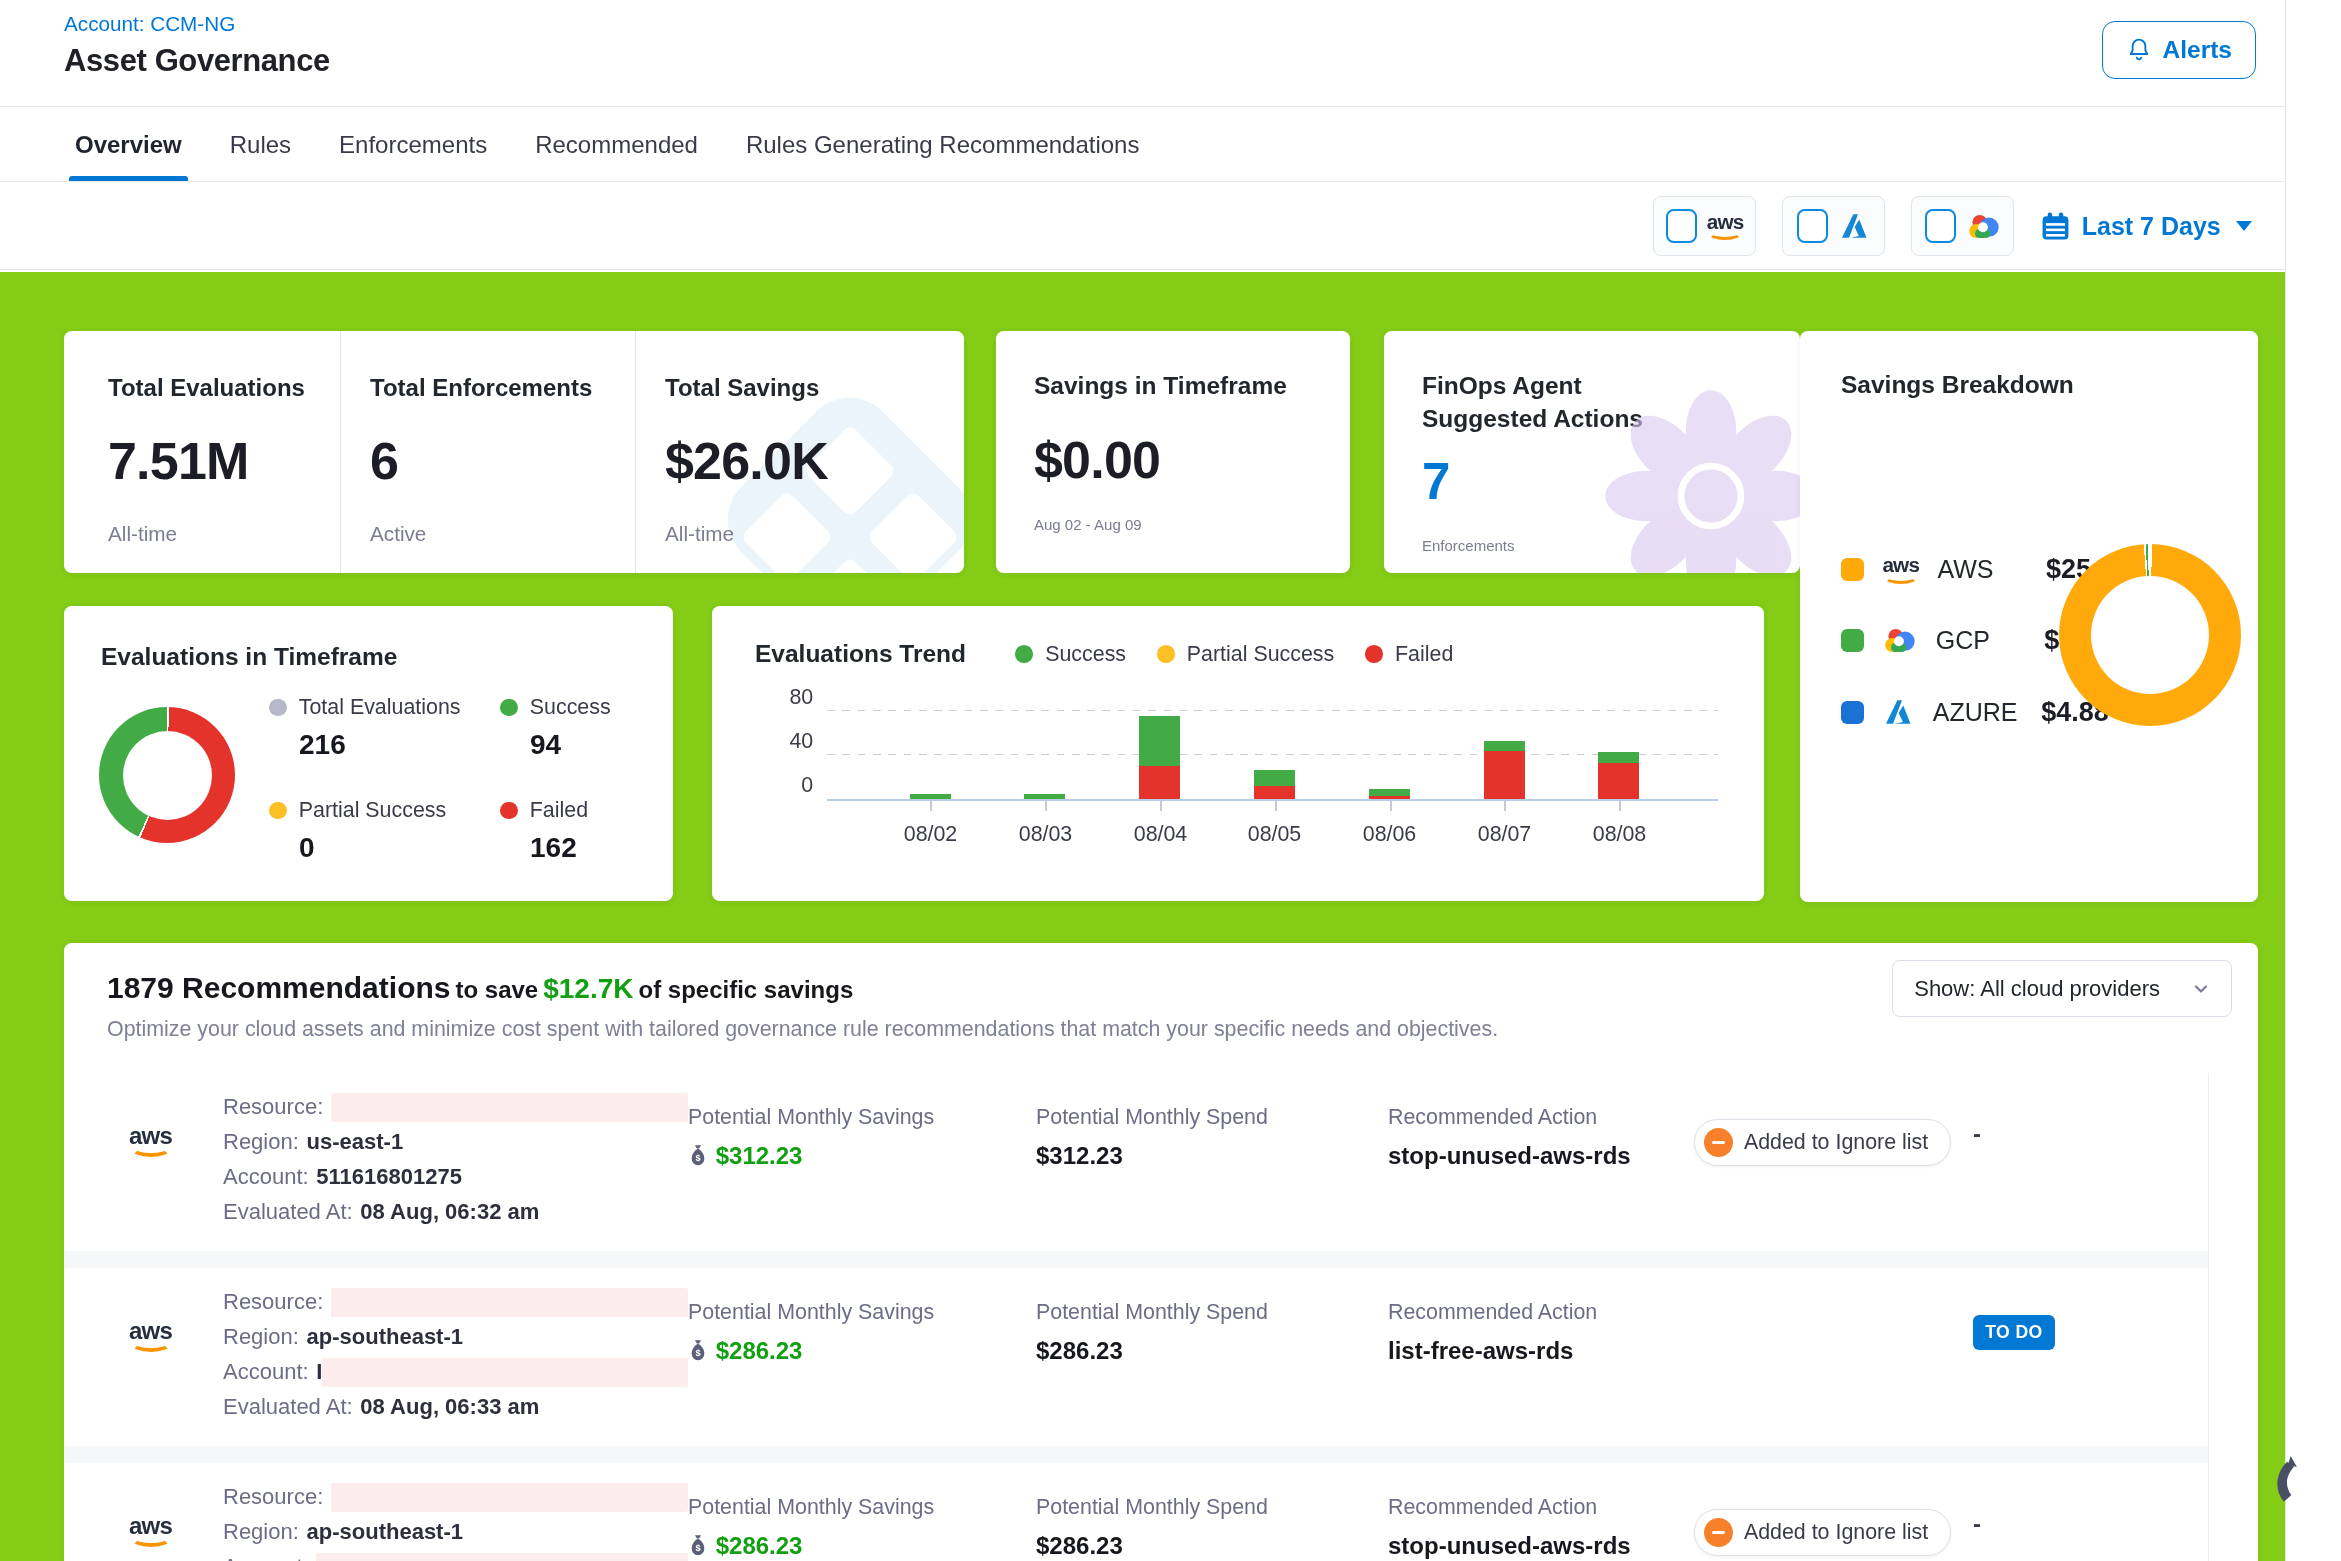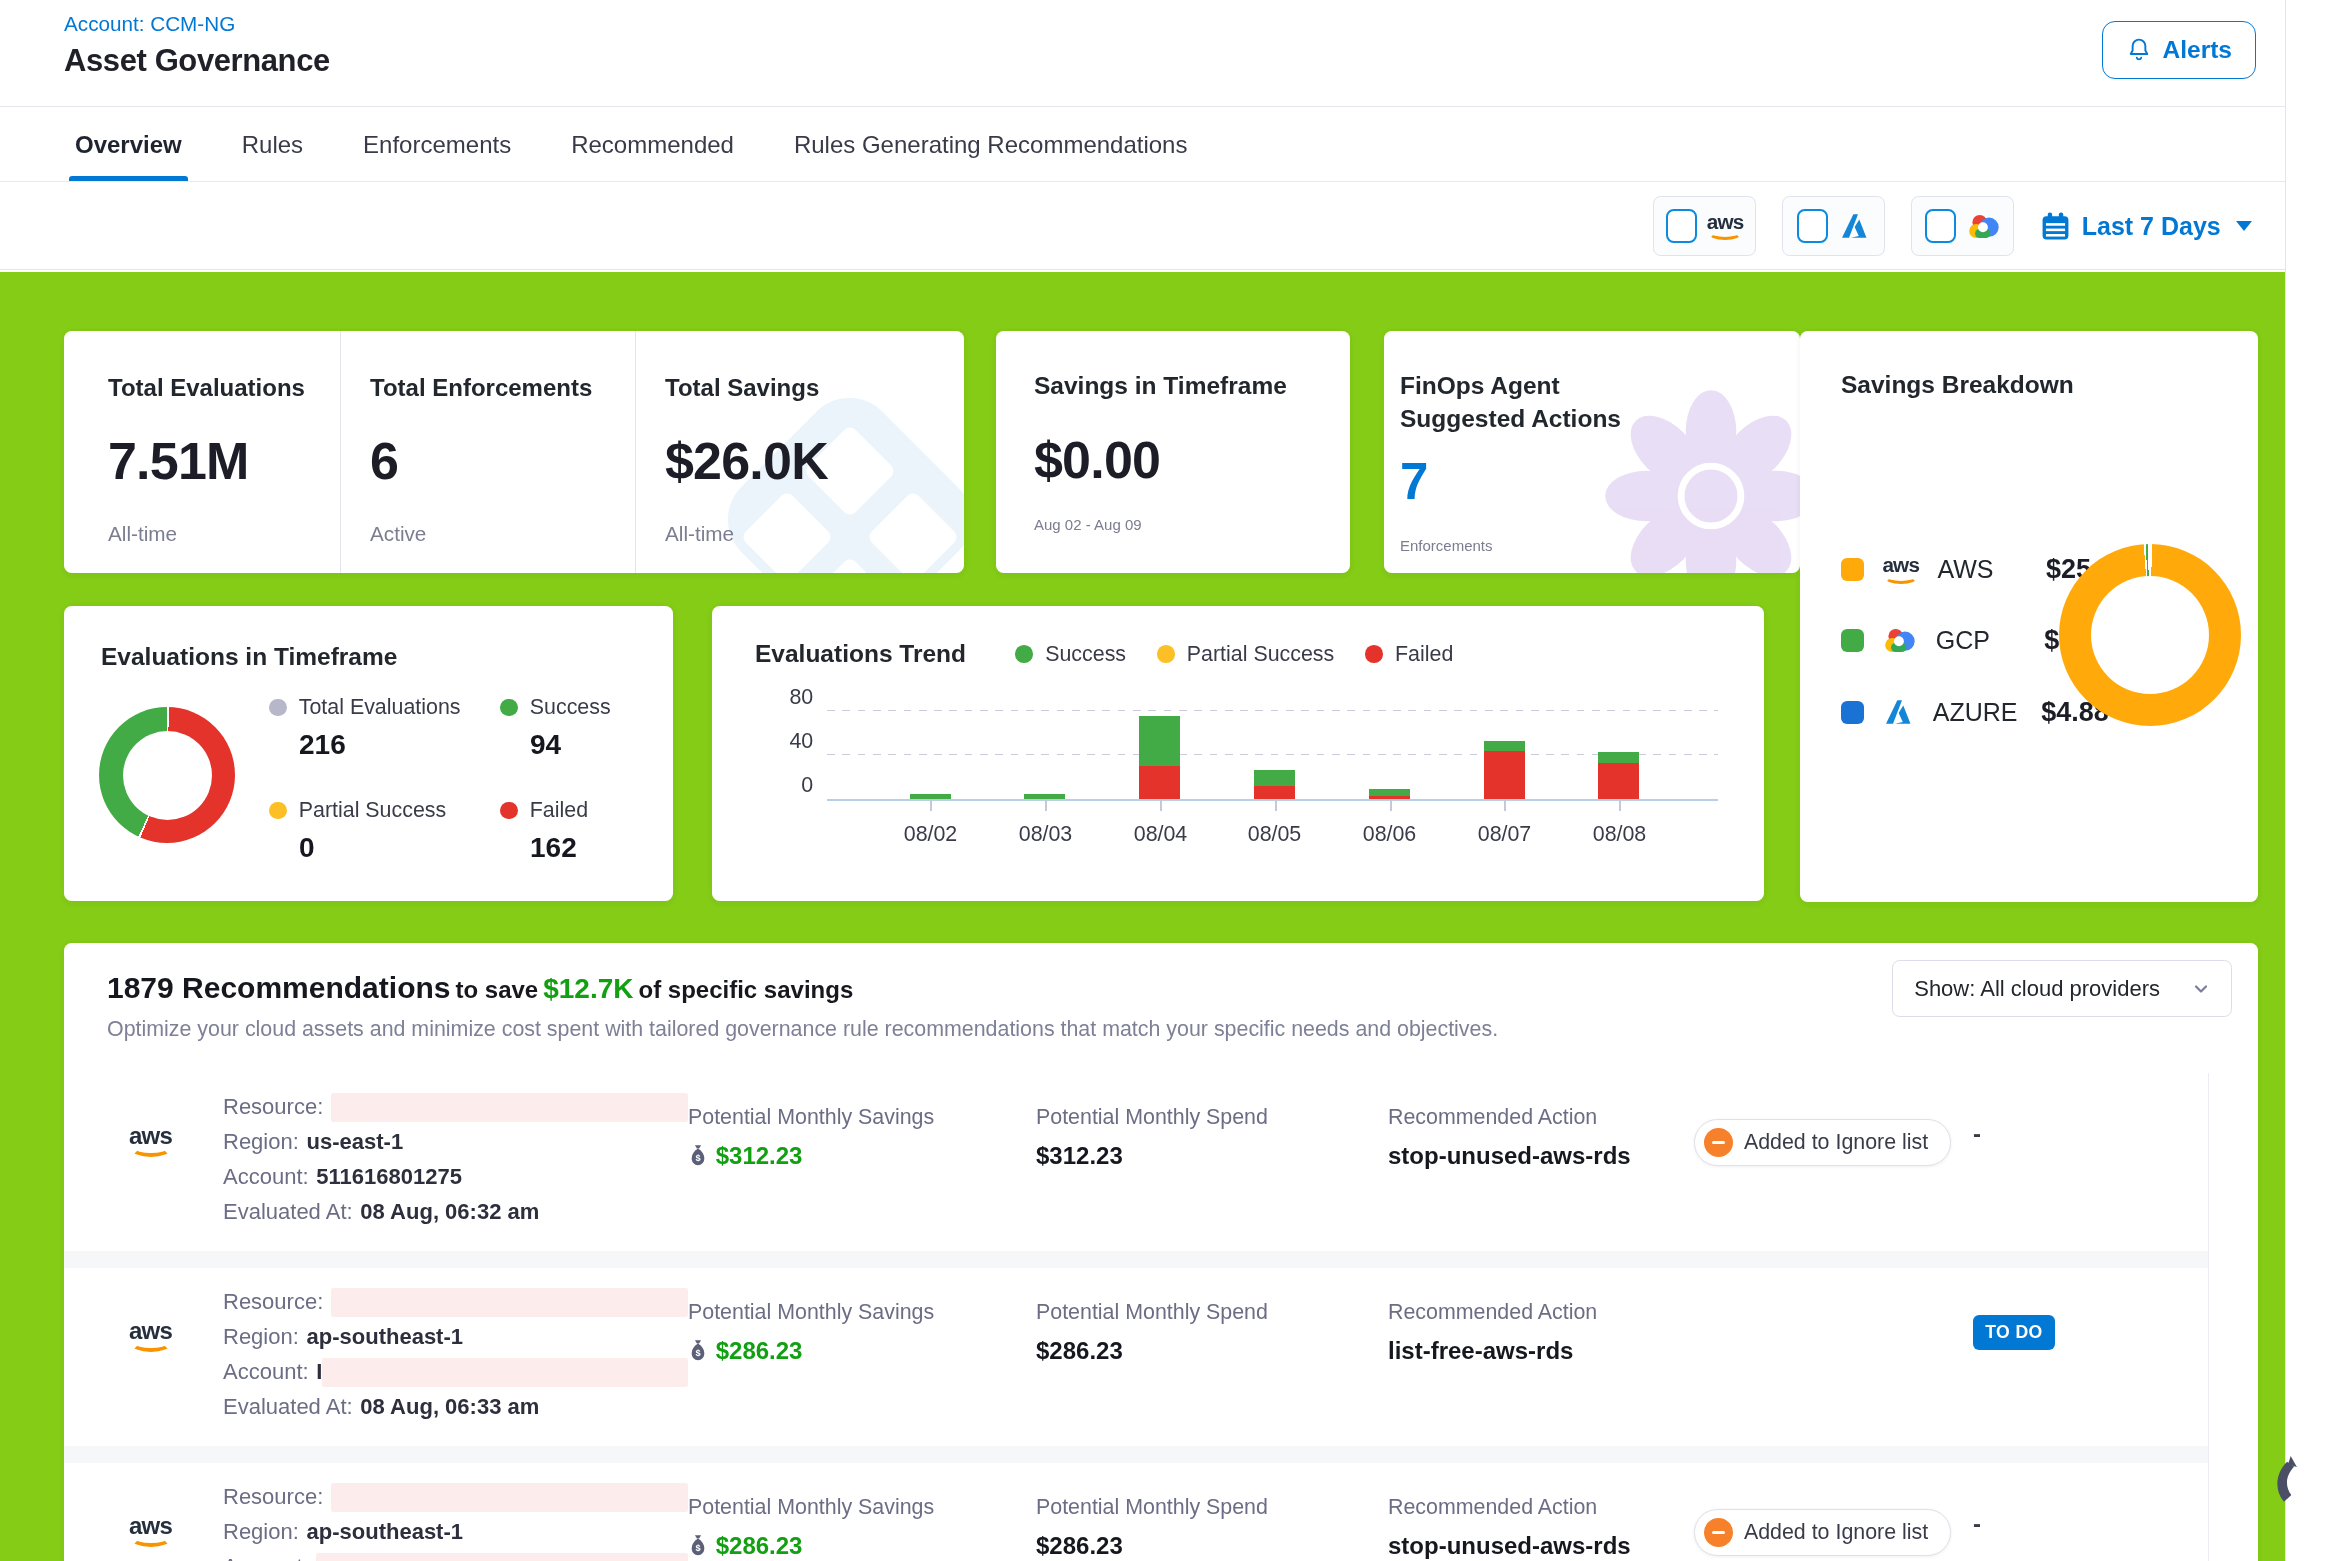--- a/index.html
+++ b/index.html
@@ -9,21 +9,21 @@
 
   
   .topbar { position:absolute; left:0; top:0; width:2342px; height:107px; background:#fff; border-bottom:1.5px solid #e4e5ee; }
   .account-link { position:absolute; left:64px; top:12.2px; font-size:20.7px; color:#0278d5; cursor:pointer; }
   .page-title { position:absolute; left:64px; top:43px; font-size:31px; font-weight:800; color:#1f2028; letter-spacing:-0.4px; }
   .alerts-btn { position:absolute; right:86px; top:21.4px; height:58px; padding:0 23px; display:flex; align-items:center; gap:10.7px;
     border:1.9px solid #0278d5; border-radius:13px; background:#fff; cursor:pointer; }
   .alerts-btn span { font-size:24.5px; font-weight:700; color:#0278d5; }
 
   
-  .tabsbar { position:absolute; left:0; top:109px; width:2328px; height:73px; background:#fff; border-bottom:1.5px solid #e7e8f0; display:flex; align-items:stretch; gap:60px; padding-left:75px; }
+  .tabsbar { position:absolute; left:0; top:109px; width:2328px; height:73px; background:#fff; border-bottom:1.5px solid #e7e8f0; display:flex; align-items:stretch; gap:48px; padding-left:75px; }
   .tab { display:flex; align-items:center; font-size:24px; color:#3a3b49; font-weight:500; position:relative; cursor:pointer; }
   .tab.active { color:#1f2430; font-weight:700; }
   .tab.active::after { content:""; position:absolute; left:-6.1px; right:-6.1px; bottom:0; height:5.4px; background:#0278d5; border-radius:3.1px 3.1px 0 0; }
 
   
   .filterbar { position:absolute; left:0; top:183px; width:2342px; height:87px; background:#fff; border-bottom:1.5px solid #e2e3ed; display:flex; align-items:center; justify-content:flex-end; gap:26px; padding-right:90px; }
   .provider-box { width:103px; height:60px; border:1.5px solid #e0e2ee; border-radius:7.7px; background:#fbfcfe; display:flex; align-items:center; justify-content:center; gap:10px; cursor:pointer; }
   .checkbox { width:31px; height:34px; border:2.7px solid #0b8ae0; border-radius:7.7px; background:#fff; }
   .daterange { display:flex; align-items:center; gap:10.7px; cursor:pointer; }
   .daterange span { font-size:25px; font-weight:600; color:#0278d5; }
@@ -42,21 +42,21 @@
   .stat-col:last-child { width:329px; }
   .stat-label { font-size:24px; font-weight:700; color:#22272e; }
   .stat-value { font-size:52px; font-weight:800; color:#1c1d26; margin-top:29px; letter-spacing:-0.8px; }
   .stat-caption { font-size:20.7px; color:#7b7d90; margin-top:31px; }
   .watermark { position:absolute; right:-31px; bottom:-92px; width:276px; height:276px; transform:rotate(0deg); z-index:1; }
   .wm-blob { position:absolute; left:31px; top:31px; width:199px; height:199px; background:#ebf4fb; border-radius:46px; transform:rotate(45deg); }
   .wm-d { position:absolute; width:66px; height:66px; background:#fff; transform:rotate(45deg); border-radius:7.7px; }
 
   
   .card-timeframe { left:996px; top:59px; width:354px; height:242px; padding:38px 0 0 38px; }
-  .card-finops { left:1384px; top:59px; width:416px; height:242px; padding:38px 0 0 16px; }
+  .card-finops { left:1384px; top:59px; width:416px; height:242px; padding:38px 0 0 38px; }
   .card-title { font-size:24.5px; font-weight:700; color:#22272e; line-height:1.35; }
   .big-money { font-size:52px; font-weight:800; color:#1c1d26; margin-top:27.6px; letter-spacing:-0.8px; }
   .finops-value { font-size:51px; font-weight:700; color:#0278d5; margin-top:17px; }
   .small-caption { font-size:15px; color:#7b7d90; margin-top:26px; }
   .flower { position:absolute; right:-26px; bottom:-38px; opacity:0.6; }
 
   
   .card-breakdown { left:1800px; top:59px; width:458px; height:571px; padding:37px 0 0 41px; }
   .bd-rows { margin-top:153px; display:flex; flex-direction:column; gap:40px; }
   .bd-row { display:flex; align-items:center; gap:18.4px; }

